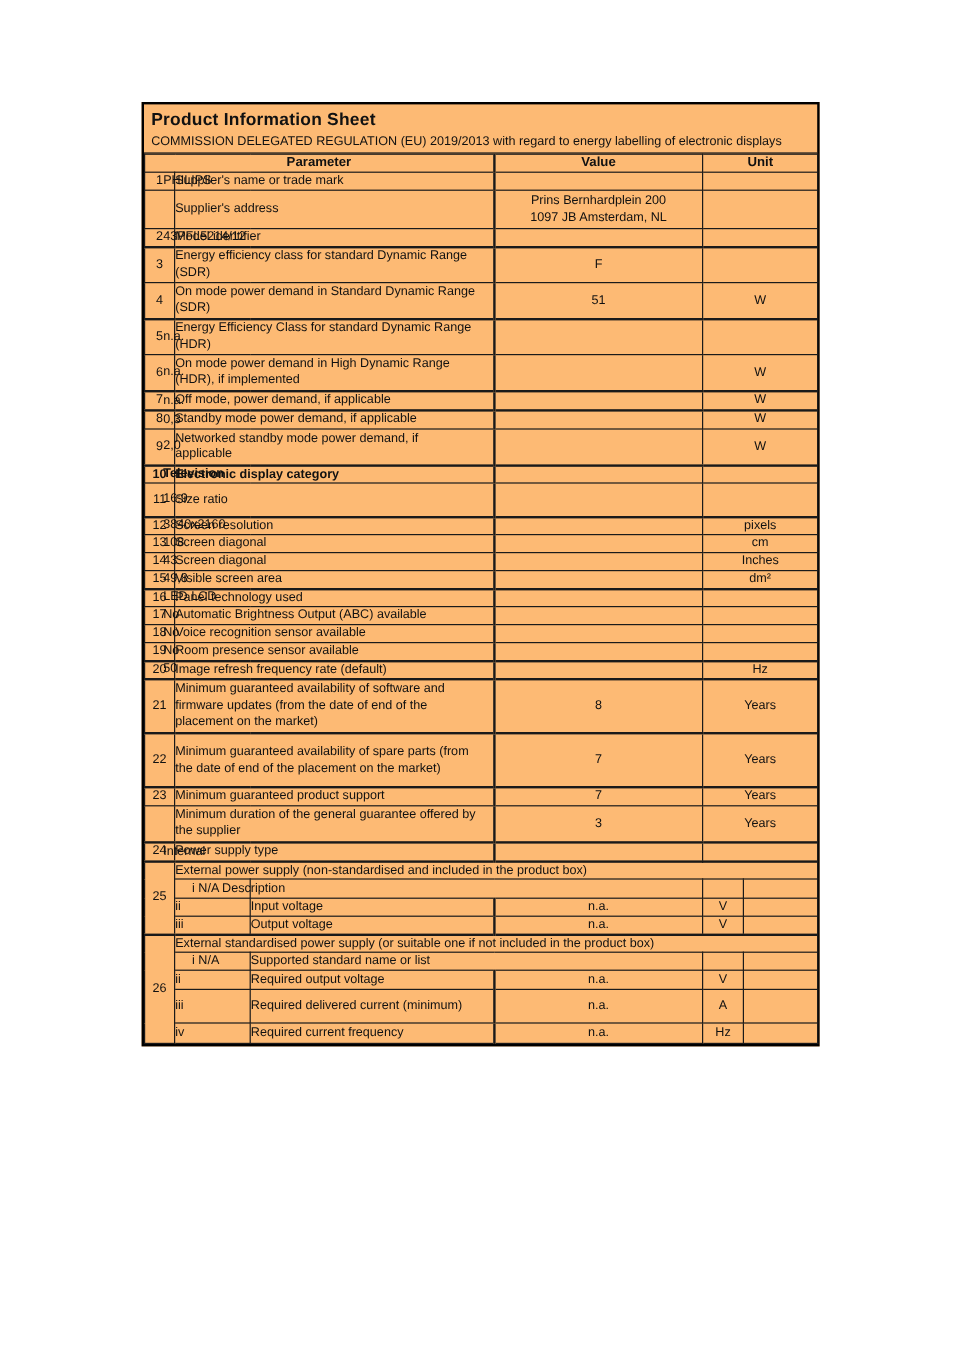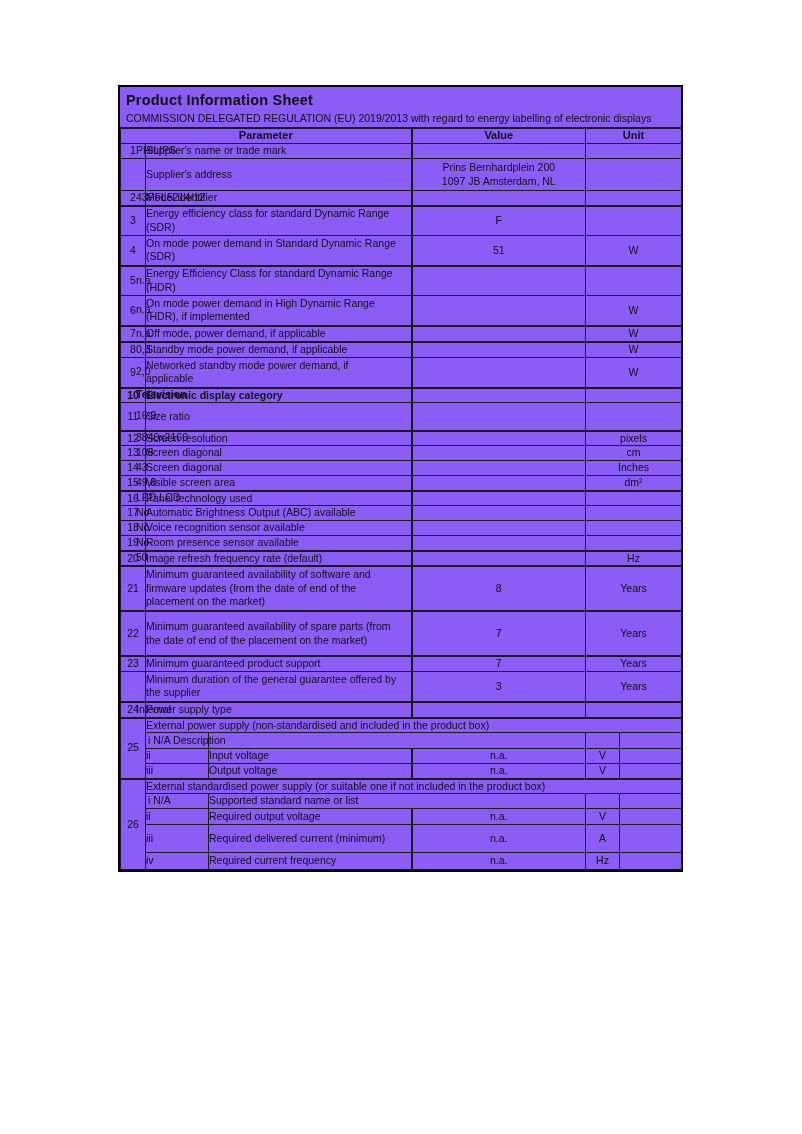--- a/index.html
+++ b/index.html
@@ -4,21 +4,21 @@
 <style>
   * { box-sizing: border-box; }
   html,body { margin:0; padding:0; }
   body {
     width:802px; height:1134px; background:#ffffff; position:relative;
     font-family:"Liberation Sans", sans-serif; color:#111;
     -webkit-font-smoothing:antialiased;
   }
   .sheet {
     position:absolute; left:118px; top:85px; width:565px;
-    border:2px solid #000; background:#8b5cf6;
+    border:2px solid #000; background:#fdba74;
   }
   .titleblock { padding:3px 6px 2px 6px; border-bottom:1px solid #1a1a1a; }
   .doc-title { font-size:14.5px; font-weight:bold; letter-spacing:0.2px; padding:2px 0 3px 0; }
   .doc-subtitle { font-size:10.5px; line-height:14px; }
   table.pis {
     border-collapse:collapse; table-layout:fixed; width:561px;
     font-size:10.5px; line-height:13.5px;
   }
   table.pis td, table.pis th { border:1px solid #1a1a1a; padding:0; vertical-align:middle; position:relative; overflow:visible; }
   tr.hdr th { font-weight:bold; text-align:center; height:15px; font-size:11px; }
@@ -29,21 +29,21 @@
   .c-unit, .c-ua, .c-ub { text-align:center; }
   tr.thick td, tr.thick th { border-top-width:2px; }
   .ghost {
     position:absolute; left:calc(100% - 9px); top:50%; transform:translateY(-50%);
     white-space:nowrap; z-index:2; pointer-events:none; text-align:center; font-size:10.5px;
   }
   .c-band { padding:1px 2px; }
   .c-sub1 { padding:1px 2px; white-space:nowrap; }
   .c-sub2, .c-merge { padding:1px 2px; }
   .ovf { overflow:visible; }
-  .c-sub1 span.flow { position:absolute; left:2px; top:50%; transform:translateY(-50%); white-space:nowrap; z-index:2; }
+  .c-sub1 span.flow { position:absolute; left:14px; top:50%; transform:translateY(-50%); white-space:nowrap; z-index:2; }
 </style>
 </head>
 <body>
 
 <div class="sheet">
   <div class="titleblock">
     <div class="doc-title">Product Information Sheet</div>
     <div class="doc-subtitle">COMMISSION DELEGATED REGULATION (EU) 2019/2013 with regard to energy labelling of electronic displays</div>
   </div>
   <table class="pis">

